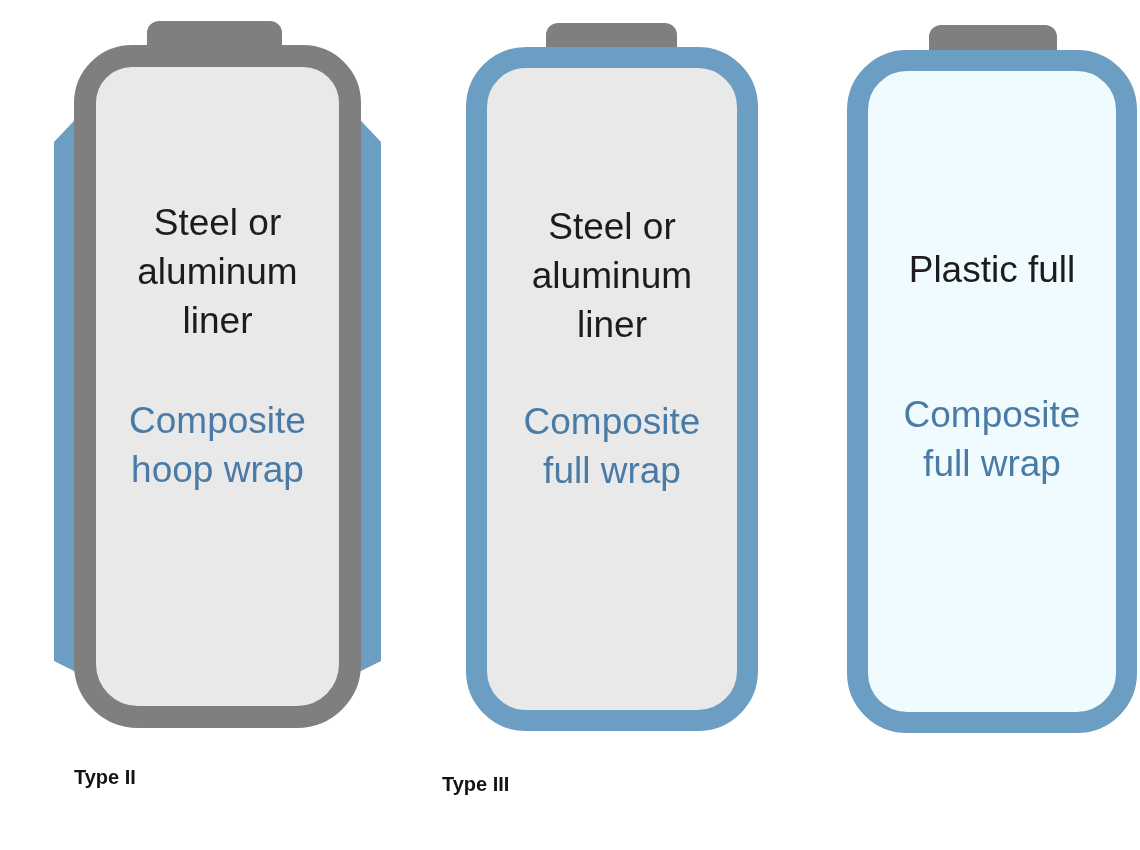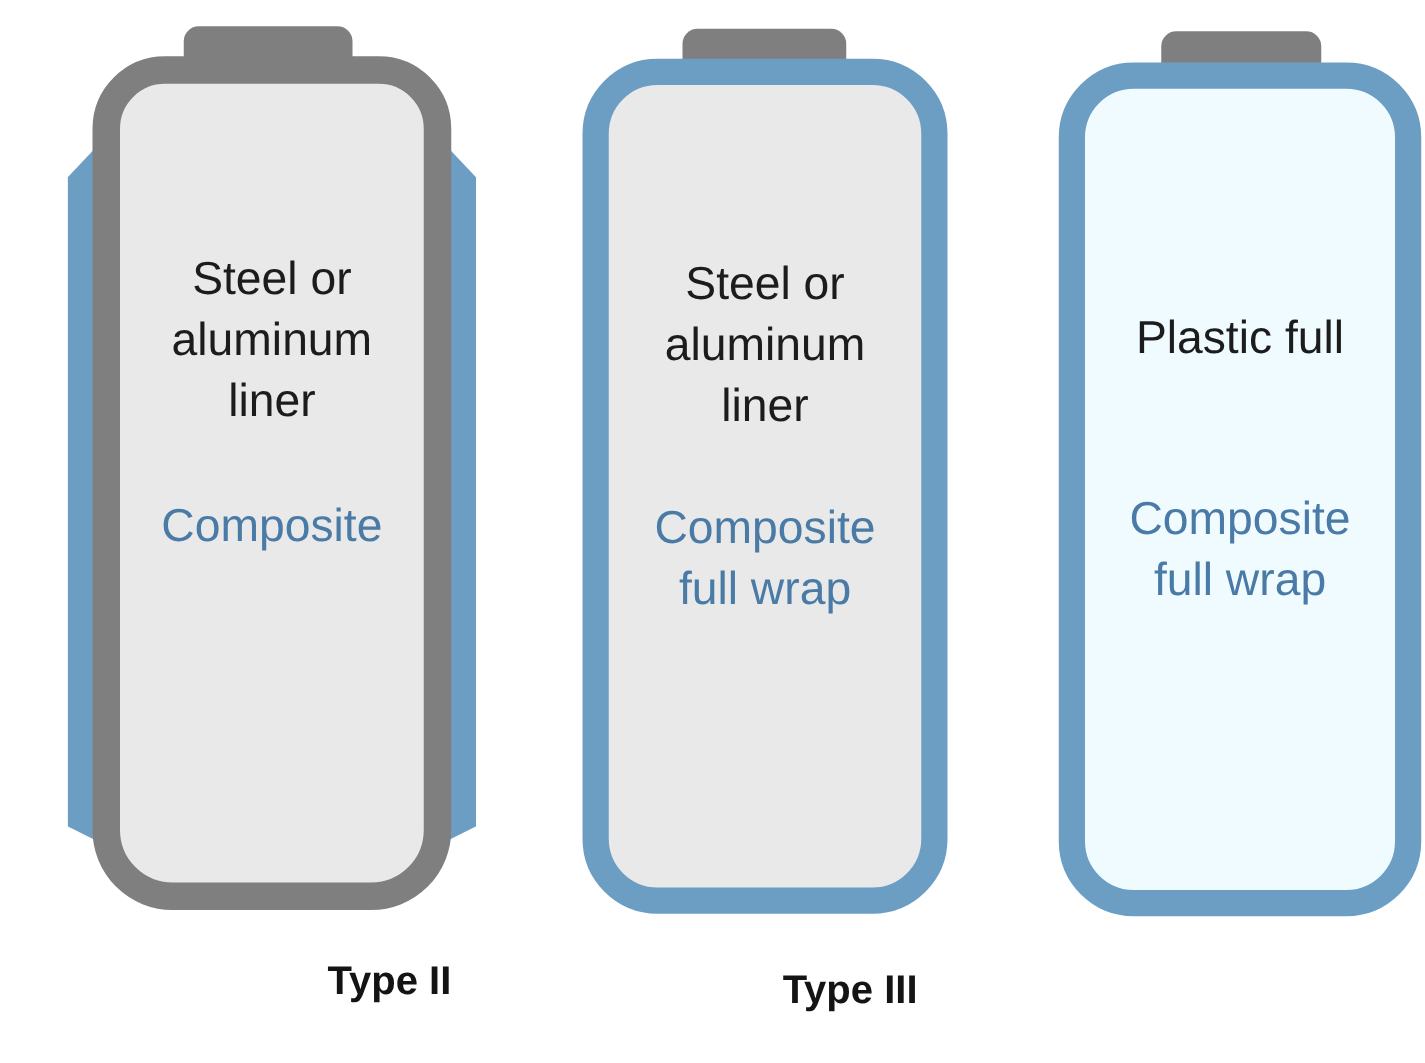--- a/index.html
+++ b/index.html
@@ -22,22 +22,22 @@
 
   
   .band{position:absolute;background:var(--composite-blue);z-index:1;}
   .nub{position:absolute;background:var(--steel-gray);border-radius:12px 12px 0 0;z-index:1;}
   .vessel{position:absolute;box-sizing:border-box;border-radius:60px;z-index:2;}
   .txt{position:absolute;z-index:3;text-align:center;font-size:37px;line-height:49px;}
   .txt .line{display:block;}
   .liner{color:var(--liner-text);}
   .wrap{color:var(--wrap-text);}
   .caption{
-    position:absolute;z-index:3;text-align:right;
-    font-size:32px;font-weight:bold;color:var(--caption-text);
+    position:absolute;z-index:3;text-align:left;
+    font-size:20px;font-weight:bold;color:var(--caption-text);
     letter-spacing:0px;
   }
 
   
   .t2.band-left{left:30px;top:106px;width:34px;height:572px;
     clip-path:polygon(100% 0, 100% 100%, 0 calc(100% - 17px), 0 36px);}
   .t2.band-right{left:323px;top:106px;width:34px;height:572px;
     clip-path:polygon(0 0, 0 100%, 100% calc(100% - 17px), 100% 36px);}
   .t2.nub{left:123px;top:21px;width:135px;height:45px;}
   .t2.vessel{left:50px;top:45px;width:287px;height:683px;
@@ -72,20 +72,21 @@
   <div class="band t2 band-right"></div>
   <div class="nub t2"></div>
   <div class="vessel t2"></div>
   <div class="txt liner t2">
     <span class="line">Steel or</span>
     <span class="line">aluminum</span>
     <span class="line">liner</span>
   </div>
   <div class="txt wrap t2">
     <span class="line">Composite</span>
+    <span class="line">hoop wrap</span>
   </div>
   <div class="caption t2">Type II</div>
 
   <div class="nub t3"></div>
   <div class="vessel t3"></div>
   <div class="txt liner t3">
     <span class="line">Steel or</span>
     <span class="line">aluminum</span>
     <span class="line">liner</span>
   </div>

